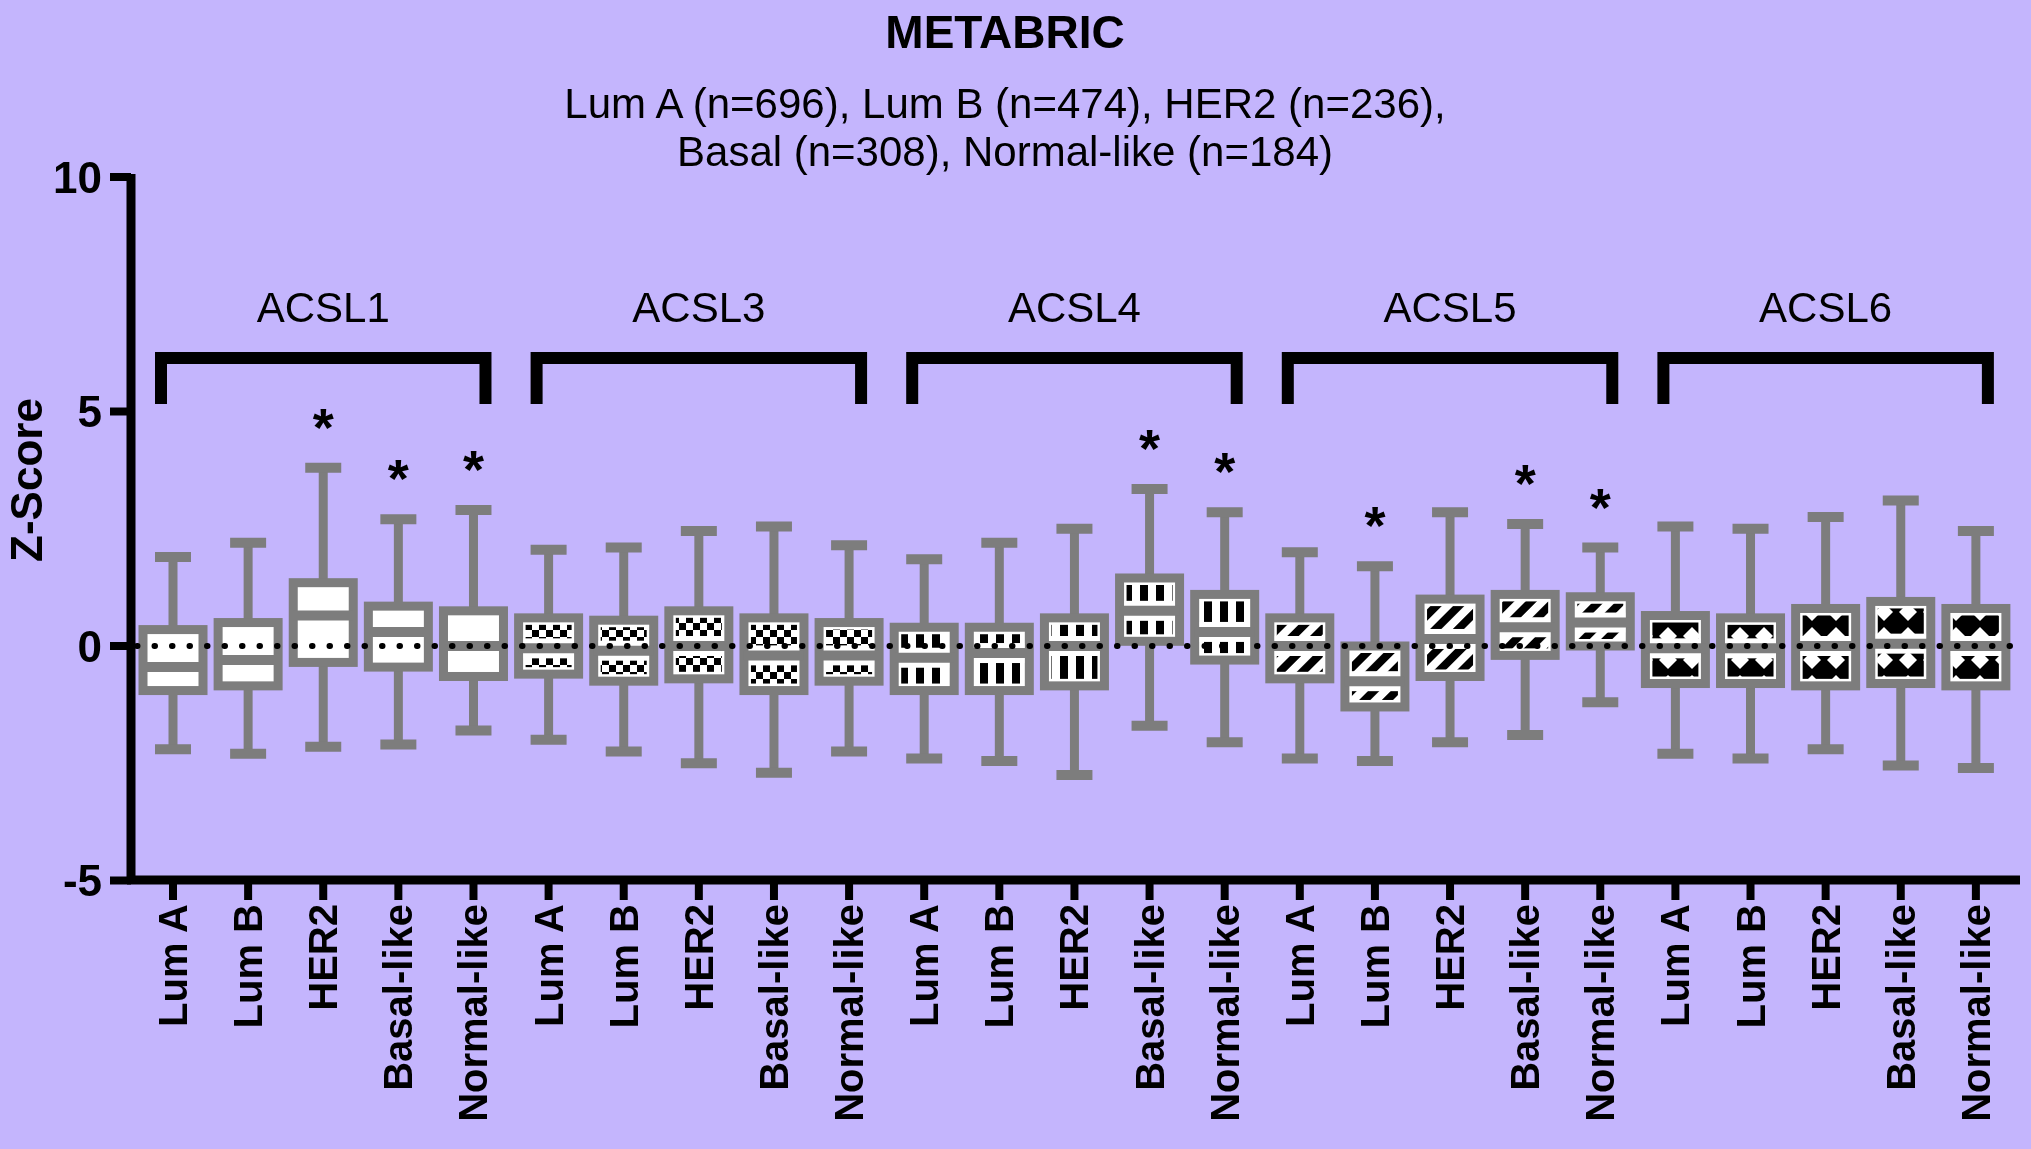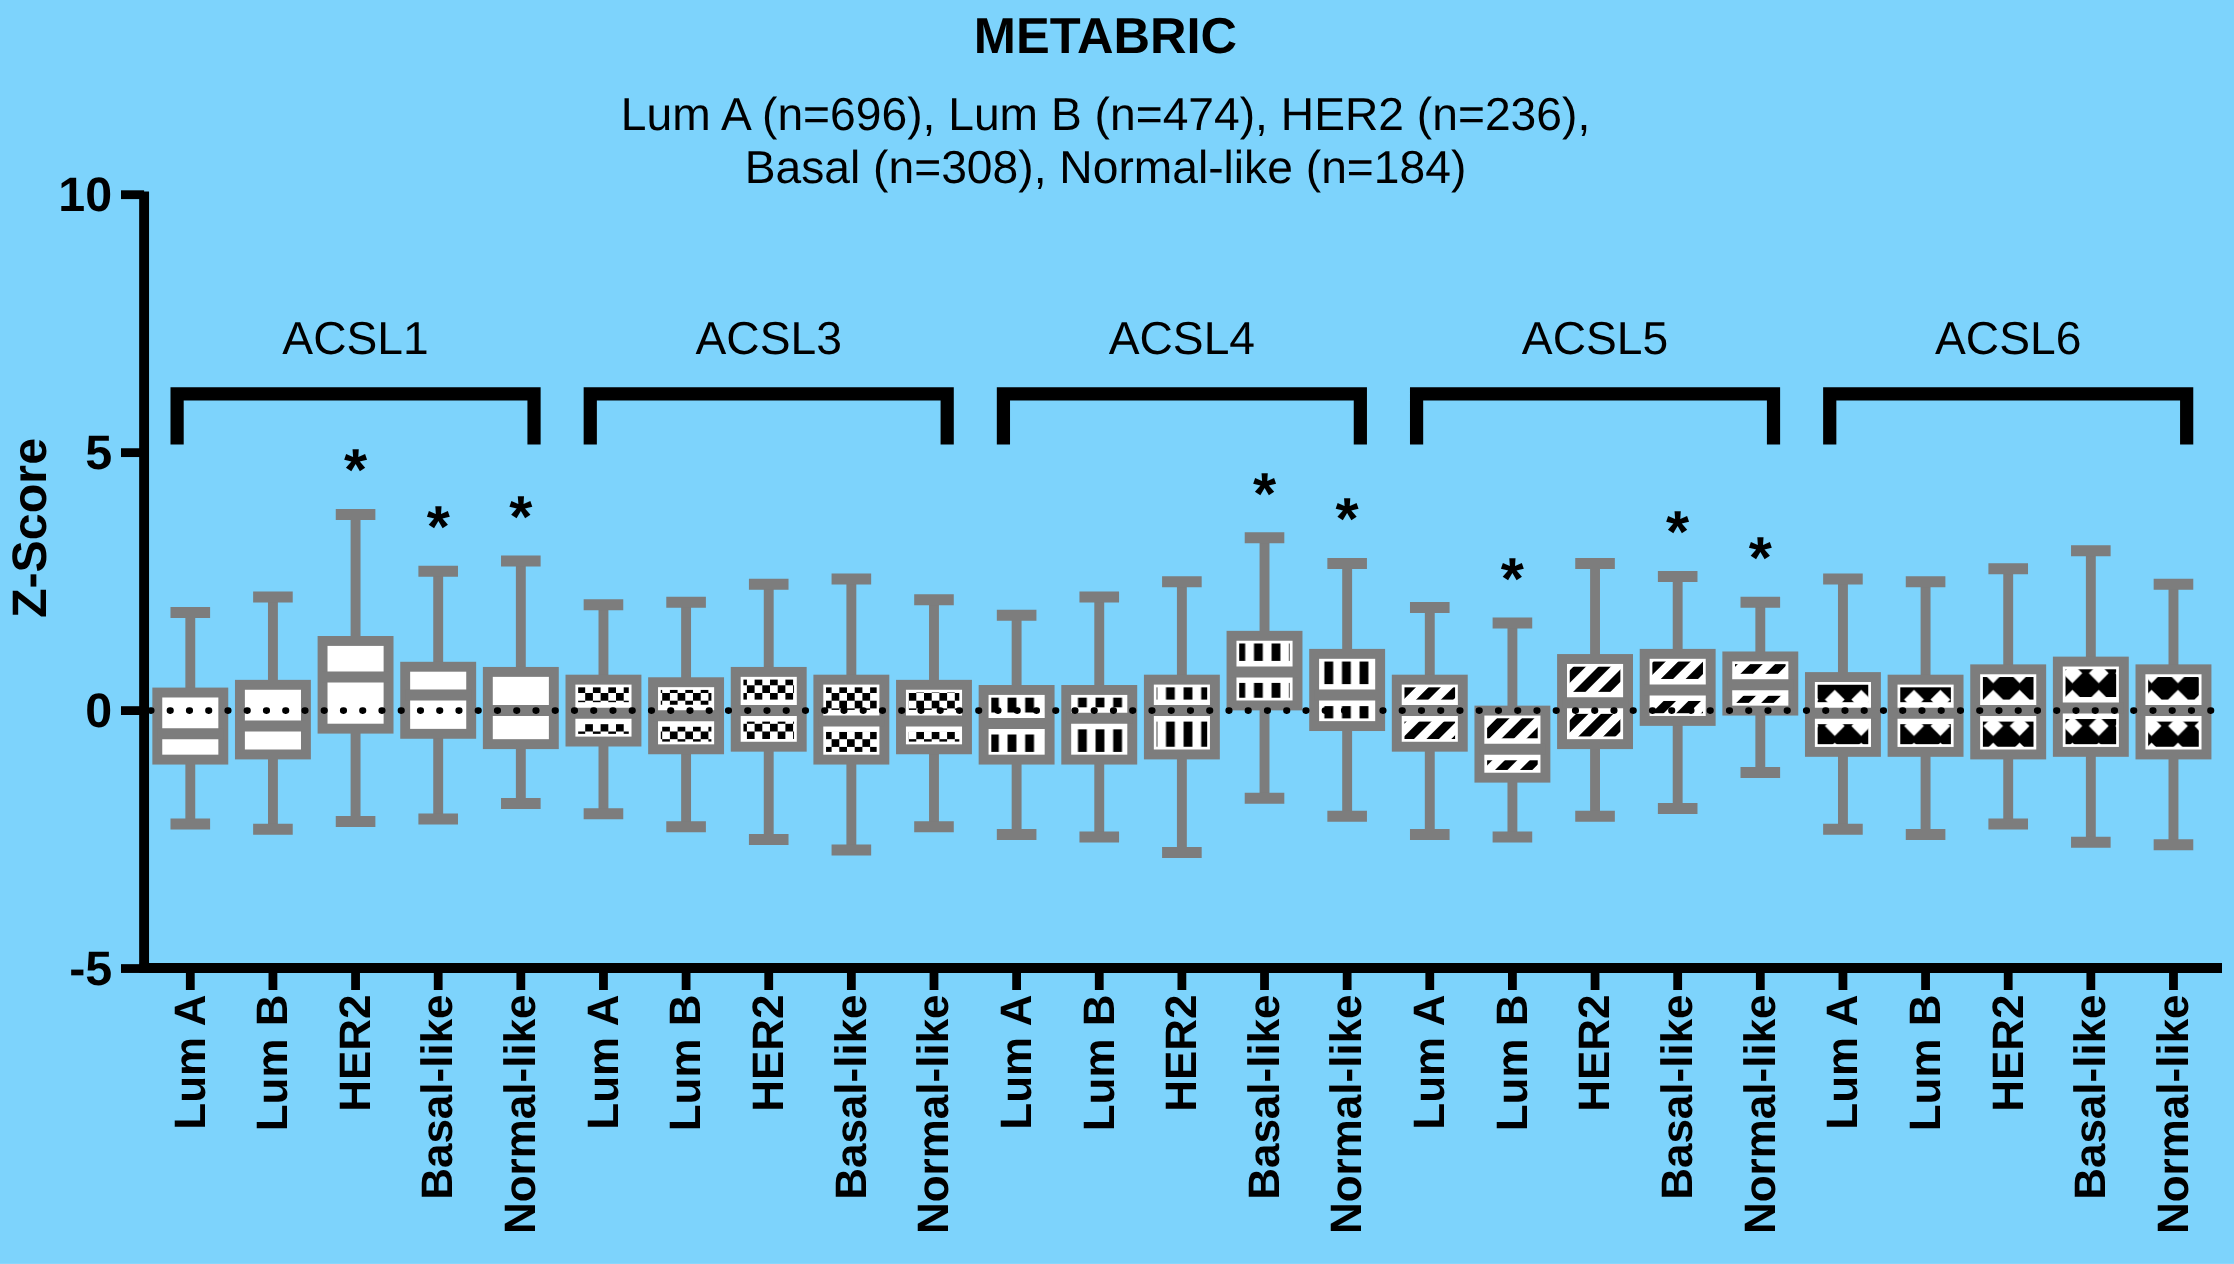--- a/index.html
+++ b/index.html
@@ -1,16 +1,16 @@
 <!DOCTYPE html>
 <html><head>
 <meta charset="utf-8">
 <style>
   html,body{margin:0;padding:0;background:#ffffff;}
-  .fig-wrap{width:2031px;height:1149px;background:#7dd3fc;overflow:hidden;}
+  .fig-wrap{width:2031px;height:1149px;background:#c4b5fd;overflow:hidden;}
   svg{display:block;}
   text{fill:#000000;font-family:"Liberation Sans", sans-serif;}
   .title-text{font-size:46px;font-weight:bold;}
   .subtitle-text{font-size:42px;font-weight:normal;}
   .ylabel-text{font-size:44px;font-weight:bold;}
   .ytick-text{font-size:44px;font-weight:600;}
   .gene-text{font-size:42px;font-weight:normal;}
   .xtick-text{font-size:40px;font-weight:bold;}
   .sig-text{font-size:54px;font-weight:bold;}
 </style>

